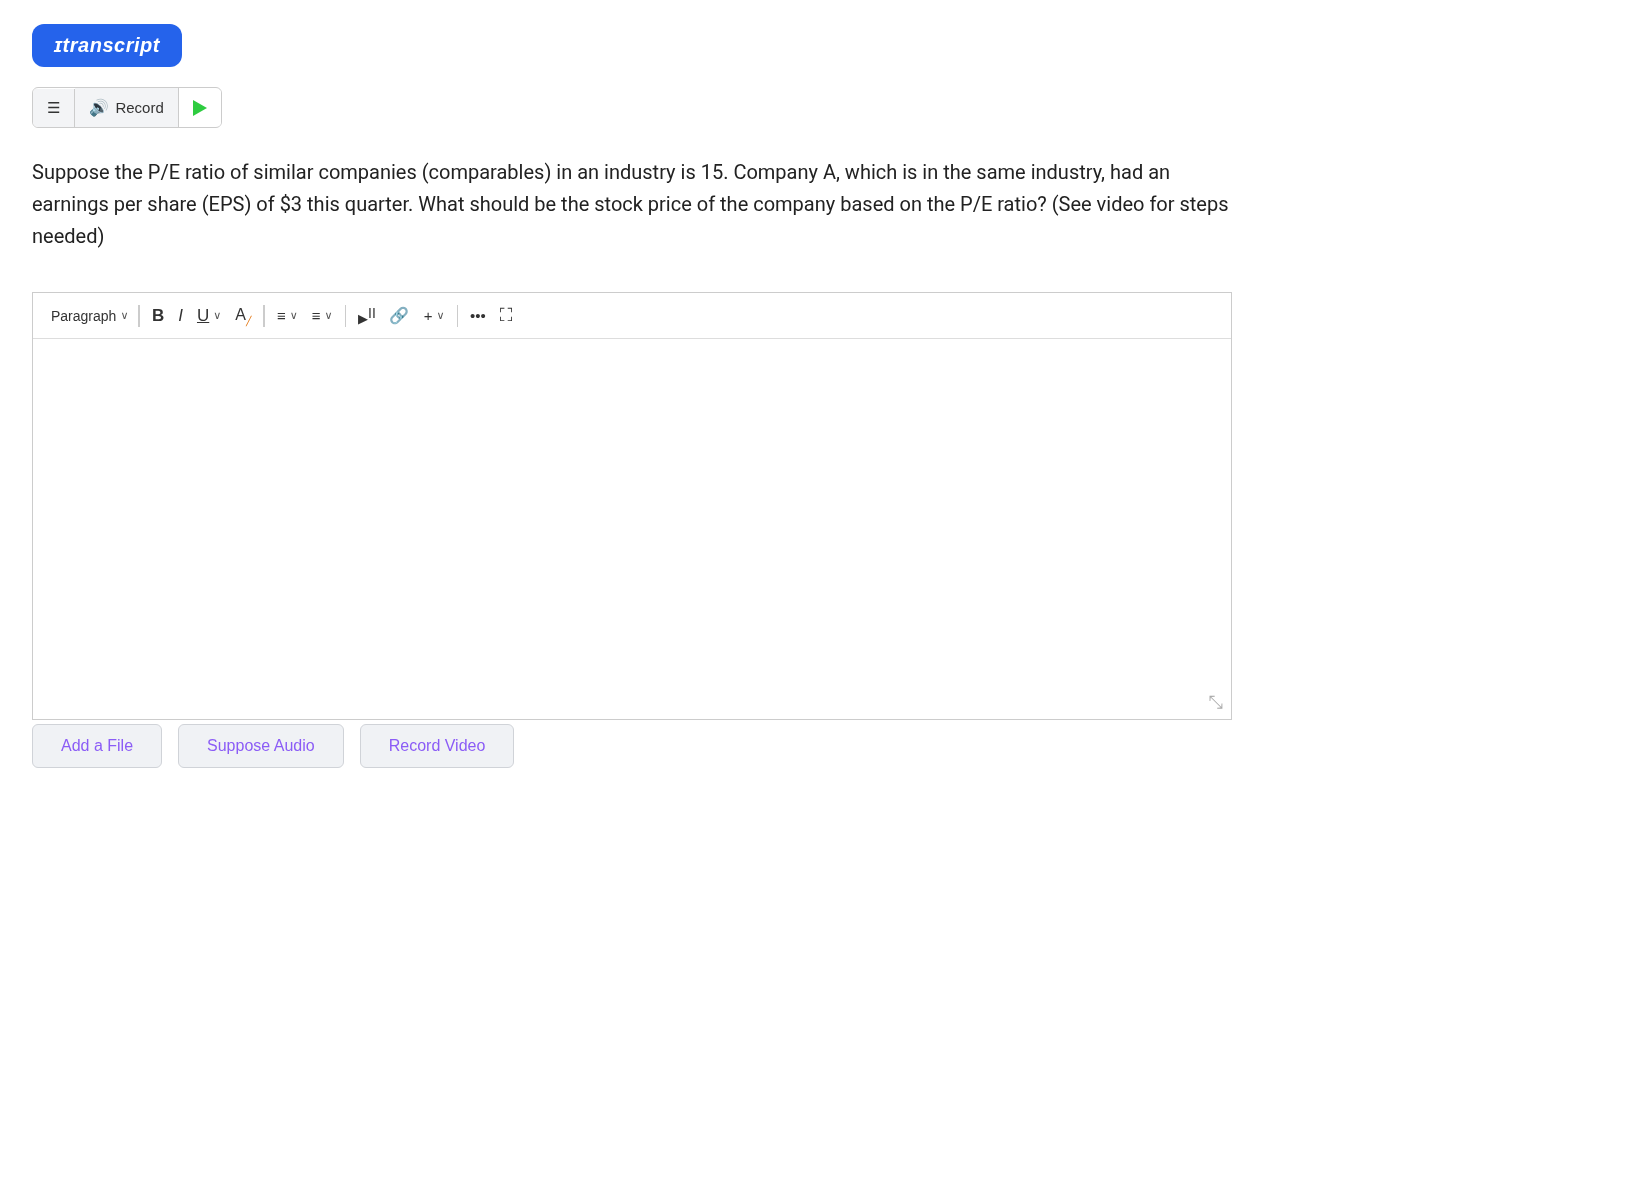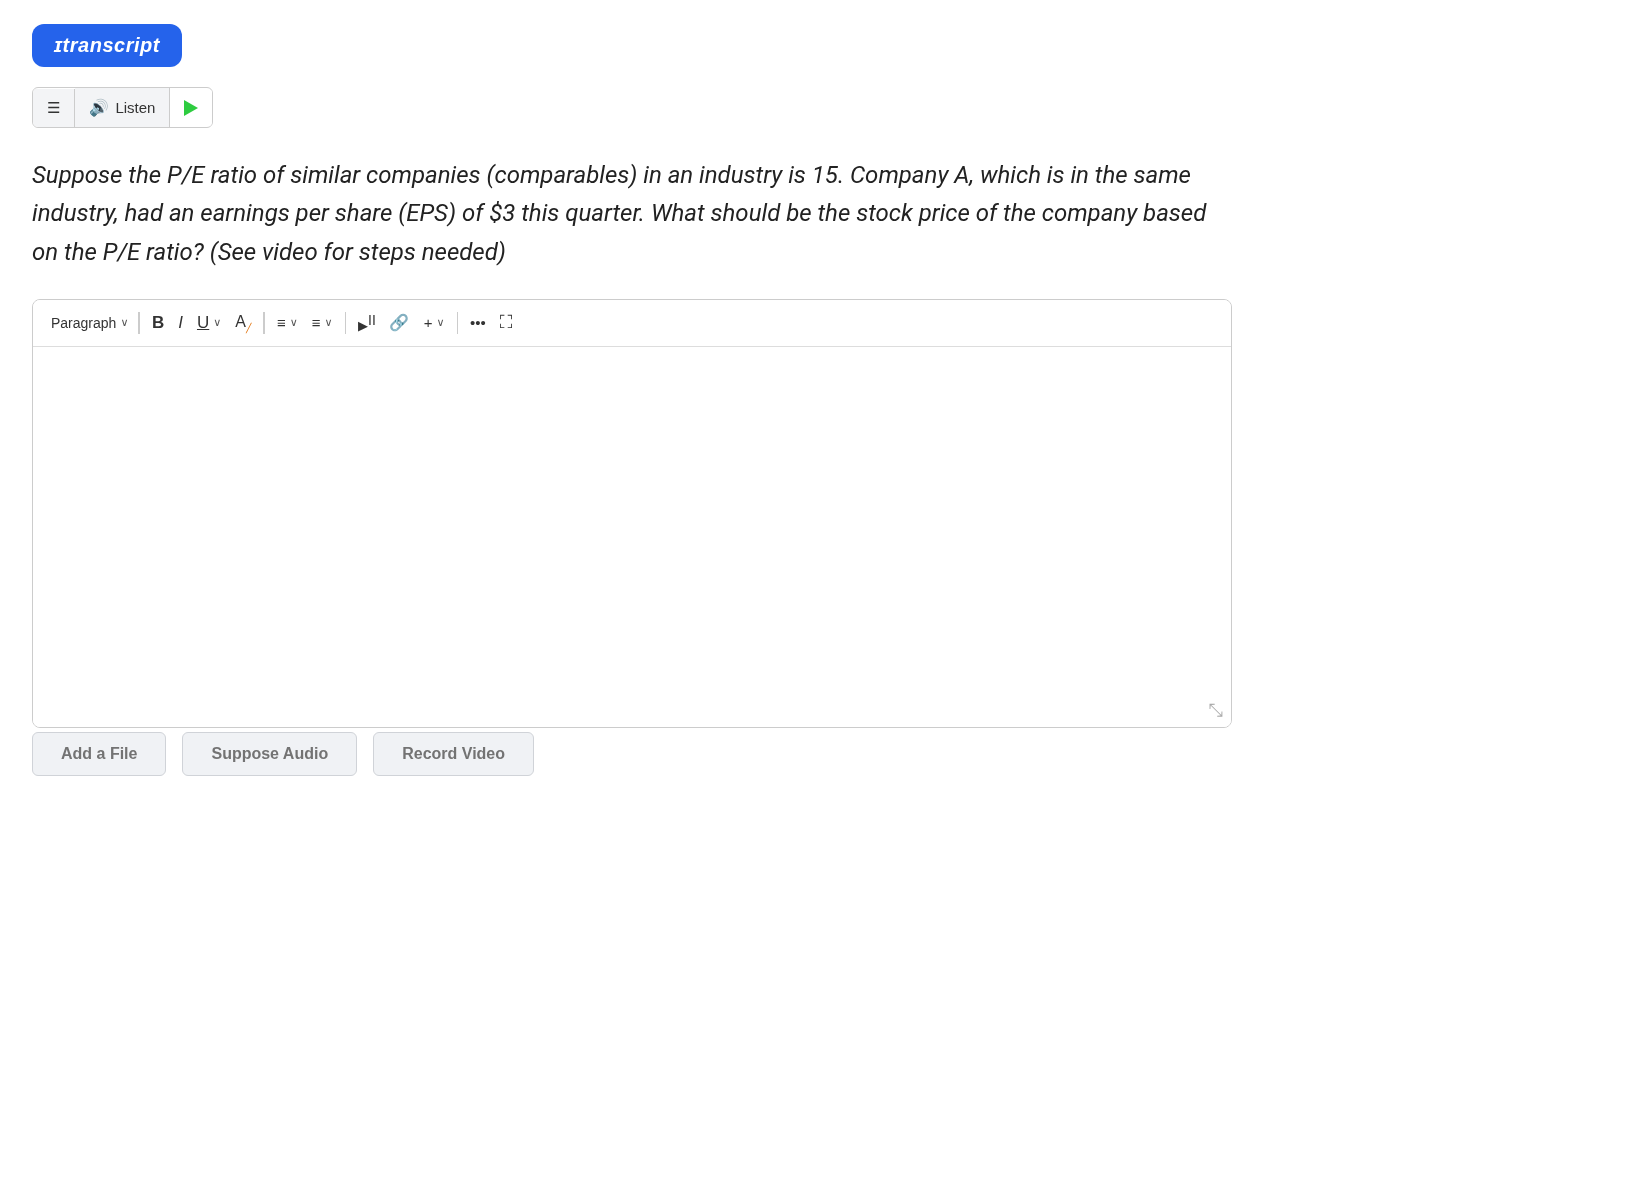--- a/index.html
+++ b/index.html
@@ -78,31 +78,30 @@
 
     .play-triangle {
       width: 0;
       height: 0;
       border-top: 8px solid transparent;
       border-bottom: 8px solid transparent;
       border-left: 14px solid #2ecc40;
     }
 
     .question-text {
-      font-size: 24px;
+      font-size: 20px;
       line-height: 1.6;
       color: #222;
-      margin-bottom: 28px;
+      margin-bottom: 40px;
       max-width: 1200px;
-      font-style: italic;
     }
 
     .editor-container {
       border: 1.5px solid #ccc;
-      border-radius: 8px;
+      border-radius: 0;
       overflow: hidden;
       max-width: 1200px;
     }
 
     .editor-toolbar {
       display: flex;
       align-items: center;
       padding: 8px 14px;
       gap: 2px;
       border-bottom: 1.5px solid #ddd;
@@ -171,22 +170,22 @@
       gap: 16px;
       margin-top: 4px;
     }
 
     .bottom-btn {
       background: #f0f2f5;
       border: 1.5px solid #d0d3d8;
       border-radius: 6px;
       padding: 12px 28px;
       font-size: 16px;
-      font-weight: 700;
-      color: #737373;
+      font-weight: 400;
+      color: #8b5cf6;
       cursor: pointer;
     }
 
     .paragraph-select {
       display: flex;
       align-items: center;
       gap: 4px;
       background: none;
       border: none;
       cursor: pointer;
@@ -201,21 +200,21 @@
 <div class="logo-bar">
   <button class="logo-btn">ɪtranscript</button>
 </div>
 
 <div class="toolbar-row">
   <button class="toolbar-btn">
     <span>☰</span>
   </button>
   <button class="toolbar-btn">
     <span class="listen-icon">🔊</span>
-    <span>Listen</span>
+    <span>Record</span>
   </button>
   <button class="play-btn toolbar-btn">
     <span class="play-triangle"></span>
   </button>
 </div>
 
 <div class="question-text">Suppose the P/E ratio of similar companies (comparables) in an industry is 15. Company A, which is in the same industry, had an earnings per share (EPS) of $3 this quarter. What should be the stock price of the company based on the P/E ratio? (See video for steps needed)</div>
 
 <div class="editor-container">
   <div class="editor-toolbar">

